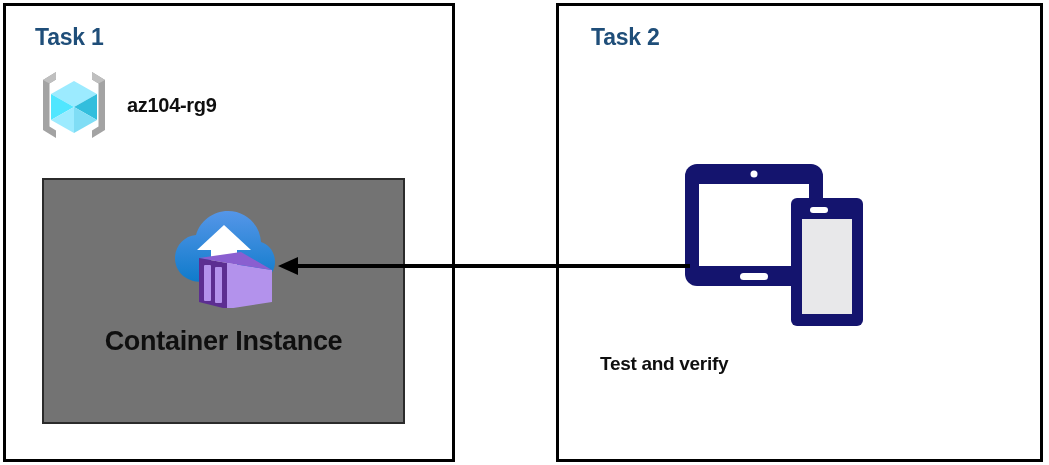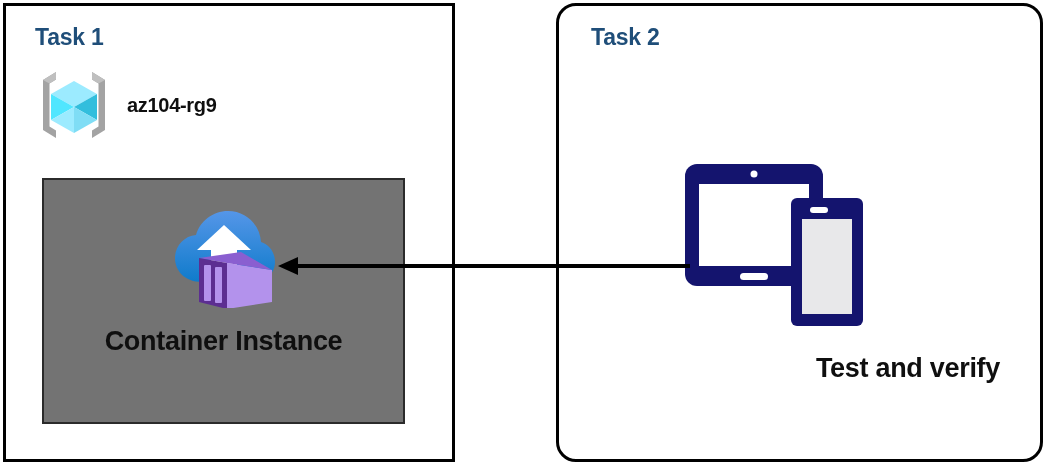--- a/index.html
+++ b/index.html
@@ -22,21 +22,21 @@
   }
 
   
   .panel {
     position: absolute;
     box-sizing: border-box;
     border: 3px solid #000000;
     background: #ffffff;
   }
   #panel-task-1 { left: 3px;   top: 3px; width: 452px; height: 459px; }
-  #panel-task-2 { left: 556px; top: 3px; width: 487px; height: 459px; border-radius: 20px; }
+  #panel-task-2 { left: 556px; top: 3px; width: 487px; height: 459px; }
 
   .panel-title {
     position: absolute;
     font-size: 23px;
     font-weight: bold;
     color: #1F4E79;
     letter-spacing: -0.2px;
     white-space: nowrap;
   }
   #panel-task-1 .panel-title { left: 29px; top: 18px; }
@@ -99,22 +99,22 @@
     top: 160px;
     width: 190px;
     height: 172px;
     display: block;
   }
   #devices-label {
     position: absolute;
     left: 600px;
     top: 353px;
     width: 400px;
-    text-align: right;
-    font-size: 27px;
+    text-align: left;
+    font-size: 19px;
     font-weight: bold;
     color: #0f0f0f;
     letter-spacing: -0.3px;
   }
 
   
   #flow-arrow {
     position: absolute;
     left: 272px;
     top: 250px;

